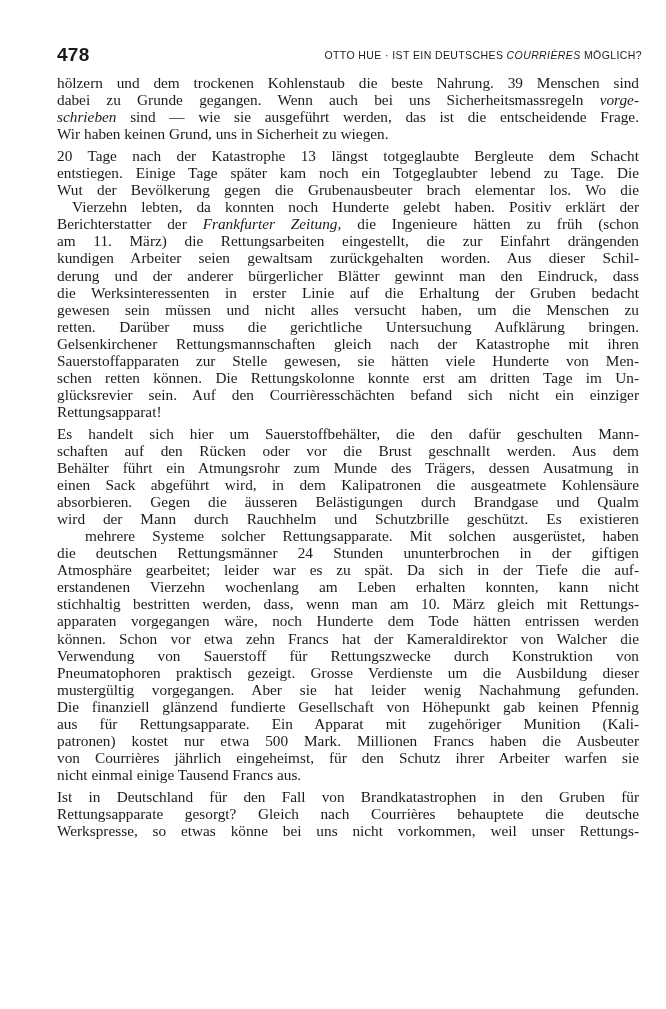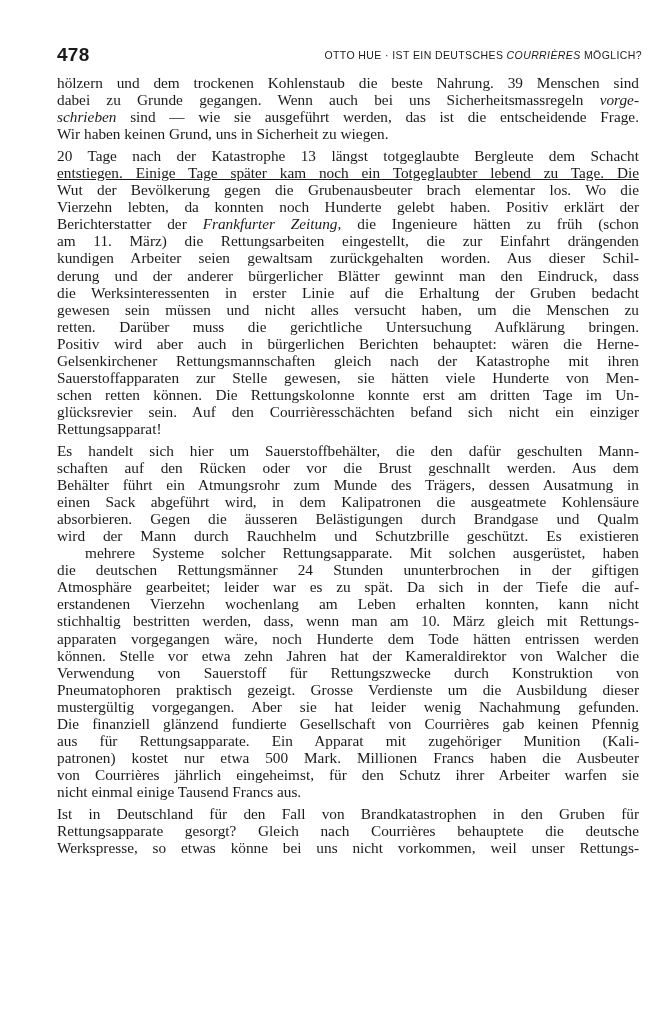--- a/index.html
+++ b/index.html
@@ -44,55 +44,54 @@
   </div>
   <div class="body-text" id="body-text">
       <div class="para">
         <div class="line" style="white-space: normal;"><span style="white-space: normal;">hölzern und dem trockenen Kohlenstaub die beste Nahrung.  39 Menschen sind</span></div>
         <div class="line" style="white-space: normal;"><span style="white-space: normal;">dabei zu Grunde gegangen.  Wenn auch bei uns Sicherheitsmassregeln </span><span class="it" style="white-space: normal;">vorge-</span></div>
         <div class="line" style="white-space: normal;"><span class="it" style="white-space: normal;">schrieben</span><span style="white-space: normal;"> sind — wie sie ausgeführt werden, das ist die entscheidende Frage.</span></div>
         <div class="line last"><span>Wir haben keinen Grund, uns in Sicherheit zu wiegen.</span></div>
       </div>
       <div class="para">
         <div class="line" style="white-space: normal;"><span style="white-space: normal;">20 Tage nach der Katastrophe 13 längst totgeglaubte Bergleute dem Schacht</span></div>
-        <div class="line" style="white-space: normal; text-decoration: underline;"><span style="white-space: normal;">entstiegen. Einige Tage später kam noch ein Totgeglaubter lebend zu Tage. Die</span></div>
+        <div class="line" style="white-space: normal;"><span style="white-space: normal;">entstiegen. Einige Tage später kam noch ein Totgeglaubter lebend zu Tage. Die</span></div>
         <div class="line" style="white-space: normal;"><span style="white-space: normal;">Wut der Bevölkerung gegen die Grubenausbeuter brach elementar los.  Wo die</span></div>
-        <div class="line" style="white-space: normal;"><span style="white-space: normal;">Vierzehn lebten, da konnten noch Hunderte gelebt haben.  Positiv erklärt der</span></div>
+        <div class="line" style="white-space: normal;"><span style="white-space: normal; margin-left: 15px;">Vierzehn lebten, da konnten noch Hunderte gelebt haben.  Positiv erklärt der</span></div>
         <div class="line" style="white-space: normal;"><span style="white-space: normal;">Berichterstatter der </span><span class="it" style="white-space: normal;">Frankfurter Zeitung,</span><span style="white-space: normal;"> die Ingenieure hätten zu früh (schon</span></div>
         <div class="line" style="white-space: normal;"><span style="white-space: normal;">am 11. März) die Rettungsarbeiten eingestellt, die zur Einfahrt drängenden</span></div>
         <div class="line" style="white-space: normal;"><span style="white-space: normal;">kundigen Arbeiter seien gewaltsam zurückgehalten worden.  Aus dieser Schil-</span></div>
         <div class="line" style="white-space: normal;"><span style="white-space: normal;">derung und der anderer bürgerlicher Blätter gewinnt man den Eindruck, dass</span></div>
         <div class="line" style="white-space: normal;"><span style="white-space: normal;">die Werksinteressenten in erster Linie auf die Erhaltung der Gruben bedacht</span></div>
         <div class="line" style="white-space: normal;"><span style="white-space: normal;">gewesen sein müssen und nicht alles versucht haben, um die Menschen zu</span></div>
         <div class="line" style="white-space: normal;"><span style="white-space: normal;">retten.  Darüber muss die gerichtliche Untersuchung Aufklärung bringen.</span></div>
-        <div class="line" style="white-space: normal;"><span style="white-space: normal;">Positiv wird aber auch in bürgerlichen Berichten behauptet: wären die Herne-</span></div>
         <div class="line" style="white-space: normal;"><span style="white-space: normal;">Gelsenkirchener Rettungsmannschaften gleich nach der Katastrophe mit ihren</span></div>
         <div class="line" style="white-space: normal;"><span style="white-space: normal;">Sauerstoffapparaten zur Stelle gewesen, sie hätten viele Hunderte von Men-</span></div>
         <div class="line" style="white-space: normal;"><span style="white-space: normal;">schen retten können.  Die Rettungskolonne konnte erst am dritten Tage im Un-</span></div>
         <div class="line" style="white-space: normal;"><span style="white-space: normal;">glücksrevier sein.  Auf den Courrièresschächten befand sich nicht ein einziger</span></div>
         <div class="line last"><span>Rettungsapparat!</span></div>
       </div>
       <div class="para">
         <div class="line" style="white-space: normal;"><span style="white-space: normal;">Es handelt sich hier um Sauerstoffbehälter, die den dafür geschulten Mann-</span></div>
         <div class="line" style="white-space: normal;"><span style="white-space: normal;">schaften auf den Rücken oder vor die Brust geschnallt werden.  Aus dem</span></div>
         <div class="line" style="white-space: normal;"><span style="white-space: normal;">Behälter führt ein Atmungsrohr zum Munde des Trägers, dessen Ausatmung in</span></div>
         <div class="line" style="white-space: normal;"><span style="white-space: normal;">einen Sack abgeführt wird, in dem Kalipatronen die ausgeatmete Kohlensäure</span></div>
         <div class="line" style="white-space: normal;"><span style="white-space: normal;">absorbieren.  Gegen die äusseren Belästigungen durch Brandgase und Qualm</span></div>
         <div class="line" style="white-space: normal;"><span style="white-space: normal;">wird der Mann durch Rauchhelm und Schutzbrille geschützt.  Es existieren</span></div>
         <div class="line" style="white-space: normal;"><span style="white-space: normal; margin-left: 28px;">mehrere Systeme solcher Rettungsapparate.  Mit solchen ausgerüstet, haben</span></div>
         <div class="line" style="white-space: normal;"><span style="white-space: normal;">die deutschen Rettungsmänner 24 Stunden ununterbrochen in der giftigen</span></div>
         <div class="line" style="white-space: normal;"><span style="white-space: normal;">Atmosphäre gearbeitet; leider war es zu spät.  Da sich in der Tiefe die auf-</span></div>
         <div class="line" style="white-space: normal;"><span style="white-space: normal;">erstandenen Vierzehn wochenlang am Leben erhalten konnten, kann nicht</span></div>
         <div class="line" style="white-space: normal;"><span style="white-space: normal;">stichhaltig bestritten werden, dass, wenn man am 10. März gleich mit Rettungs-</span></div>
         <div class="line" style="white-space: normal;"><span style="white-space: normal;">apparaten vorgegangen wäre, noch Hunderte dem Tode hätten entrissen werden</span></div>
-        <div class="line" style="white-space: normal;"><span style="white-space: normal;">können.  Stelle vor etwa zehn Jahren hat der Kameraldirektor von Walcher die</span></div>
+        <div class="line" style="white-space: normal;"><span style="white-space: normal;">können.  Schon vor etwa zehn Francs hat der Kameraldirektor von Walcher die</span></div>
         <div class="line" style="white-space: normal;"><span style="white-space: normal;">Verwendung von Sauerstoff für Rettungszwecke durch Konstruktion von</span></div>
         <div class="line" style="white-space: normal;"><span style="white-space: normal;">Pneumatophoren praktisch gezeigt.  Grosse Verdienste um die Ausbildung dieser</span></div>
         <div class="line" style="white-space: normal;"><span style="white-space: normal;">mustergültig vorgegangen.  Aber sie hat leider wenig Nachahmung gefunden.</span></div>
-        <div class="line" style="white-space: normal;"><span style="white-space: normal;">Die finanziell glänzend fundierte Gesellschaft von Courrières gab keinen Pfennig</span></div>
+        <div class="line" style="white-space: normal;"><span style="white-space: normal;">Die finanziell glänzend fundierte Gesellschaft von Höhepunkt gab keinen Pfennig</span></div>
         <div class="line" style="white-space: normal;"><span style="white-space: normal;">aus für Rettungsapparate.  Ein Apparat mit zugehöriger Munition (Kali-</span></div>
         <div class="line" style="white-space: normal;"><span style="white-space: normal;">patronen) kostet nur etwa 500 Mark.  Millionen Francs haben die Ausbeuter</span></div>
         <div class="line" style="white-space: normal;"><span style="white-space: normal;">von Courrières jährlich eingeheimst, für den Schutz ihrer Arbeiter warfen sie</span></div>
         <div class="line last"><span>nicht einmal einige Tausend Francs aus.</span></div>
       </div>
       <div class="para">
         <div class="line" style="white-space: normal;"><span style="white-space: normal;">Ist in Deutschland für den Fall von Brandkatastrophen in den Gruben für</span></div>
         <div class="line" style="white-space: normal;"><span style="white-space: normal;">Rettungsapparate gesorgt?  Gleich nach Courrières behauptete die deutsche</span></div>
         <div class="line" style="white-space: normal;"><span style="white-space: normal;">Werkspresse, so etwas könne bei uns nicht vorkommen, weil unser Rettungs-</span></div>
       </div>

